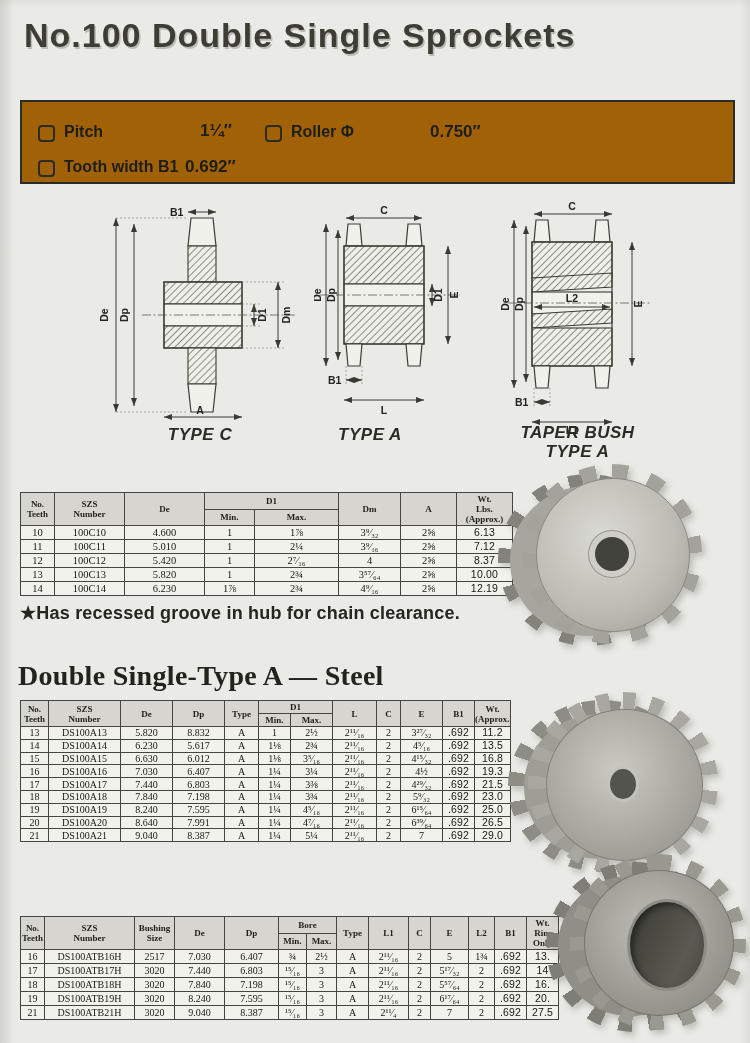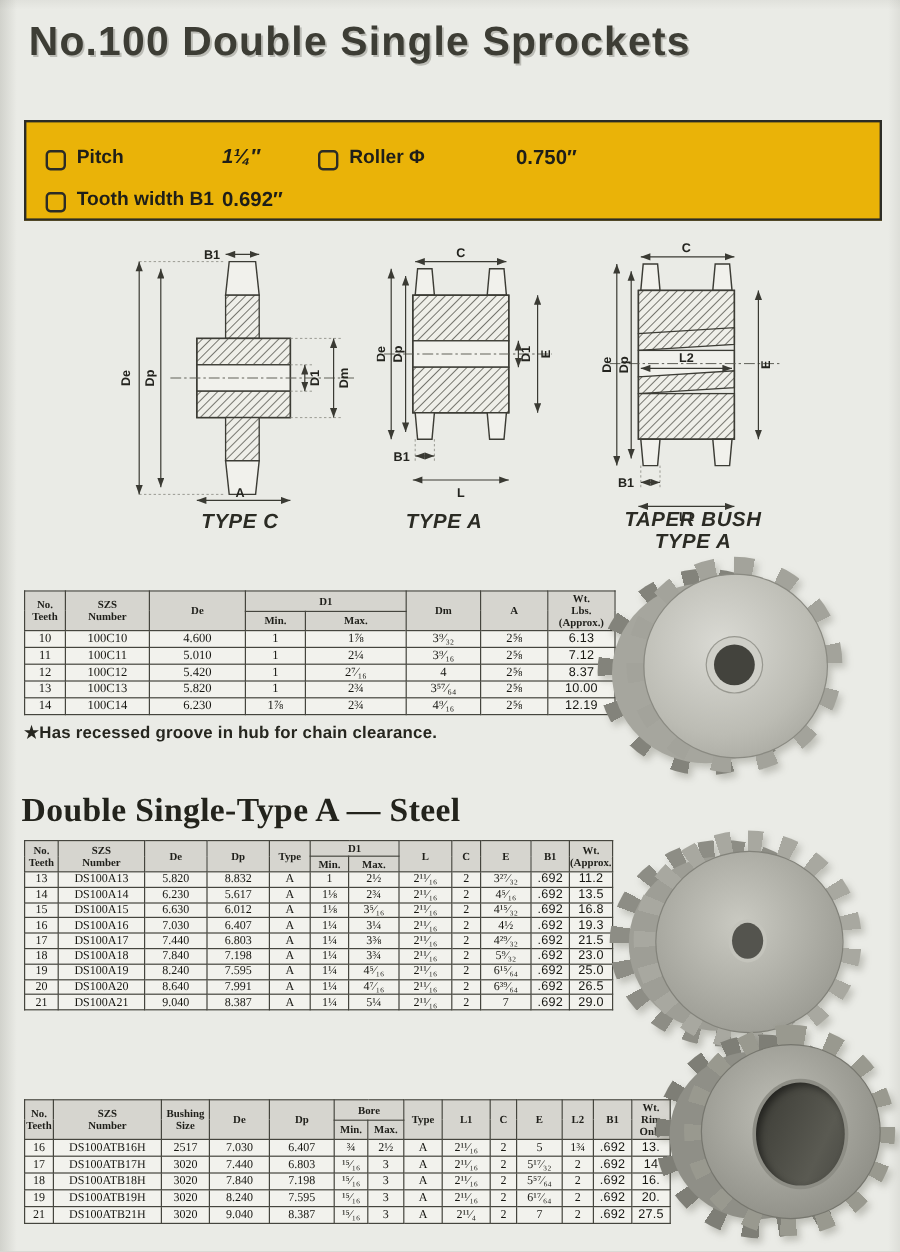--- a/index.html
+++ b/index.html
@@ -17,21 +17,21 @@
   }
 
   
   .title { position:absolute; left:24px; top:16px; font-weight:bold;
            font-size:34px; line-height:38px; color:#3d3d35; letter-spacing:1px;
            text-shadow:1.5px 1.5px 0 rgba(70,70,58,.28); white-space:nowrap; }
   .title .l2 { margin-left:94px; }
 
   
   .spec-box { position:absolute; left:20px; top:100px; width:711px; height:80px;
-              border:2px solid #2c2c26; background:#eab308; }
+              border:2px solid #2c2c26; background:#a16207; }
   .spec-box .abs { position:absolute; white-space:nowrap; }
   .bullet { display:inline-block; width:13px; height:13px; border:2px solid #2c2c26;
             border-radius:4px; background:transparent; }
   .spec-label { font-weight:bold; font-size:16px; color:#1e1e19; }
   .spec-value { font-weight:bold; font-size:17px; color:#1e1e19; }
 
   
   .diagram { position:absolute; }
   .diagram svg { display:block; }
   .dcap { position:absolute; text-align:center; font-style:italic; font-weight:bold;
@@ -60,21 +60,21 @@
   .ctable td { font-family:"Liberation Serif",serif; font-size:10.5px; line-height:11px;
                padding:0 2px; color:#171712; }
   #table1 td { height:13px; }
   #table2 td { height:11.8px; font-size:10px; }
   #table3 td { height:13px;   font-size:10px; }
   #table1 td:last-child,
   #table2 td:last-child, #table2 td:nth-last-child(2),
   #table3 td:last-child, #table3 td:nth-last-child(2) {
     font-family:"Liberation Sans",sans-serif; font-size:10.5px; letter-spacing:.2px;
   }
-  .note { position:absolute; font-size:14px; font-weight:bold; color:#26261f; letter-spacing:.2px; }
+  .note { position:absolute; font-size:18px; font-weight:bold; color:#26261f; letter-spacing:.2px; }
 
   
   .photo { position:absolute; filter:drop-shadow(3px 4px 3px rgba(90,90,75,.30)); }
   .photo > div { position:absolute; border-radius:50%; }
   .spikes-b1 { left:-14px; top:10px;  width:180px; height:172px;
                background:repeating-conic-gradient(from 8deg,#83837b 0 10deg,rgba(0,0,0,0) 10deg 26deg); }
   .disc-b1   { left:-2px;  top:22px;  width:156px; height:150px; background:#a6a69e; }
   .spikes-f1 { left:10px;  top:0;     width:180px; height:180px;
                background:repeating-conic-gradient(from 0deg,#a3a39b 0 11deg,rgba(0,0,0,0) 11deg 26deg); }
   .disc-f1   { left:24px;  top:14px;  width:152px; height:152px;
@@ -126,21 +126,21 @@
     </defs>
   </svg>
 
   <div class="title">
     <div>No.100  Double Single Sprockets</div>
   </div>
 
   <div class="spec-box">
     <span class="abs bullet" style="left:16px; top:23px;"></span>
     <span class="abs spec-label" style="left:42px; top:21px;">Pitch</span>
-    <span class="abs spec-value" style="left:163px; top:19px;font-style:italic;">1¼″</span>
+    <span class="abs spec-value" style="left:178px; top:19px;">1¼″</span>
 
     <span class="abs bullet" style="left:243px; top:23px;"></span>
     <span class="abs spec-label" style="left:269px; top:21px;">Roller Φ</span>
     <span class="abs spec-value" style="left:408px; top:20px;text-align:right;">0.750″</span>
 
     <span class="abs bullet" style="left:16px; top:58px;"></span>
     <span class="abs spec-label" style="left:42px; top:56px;">Tooth width B1</span>
     <span class="abs spec-value" style="left:163px; top:55px;">0.692″</span>
   </div>
 

